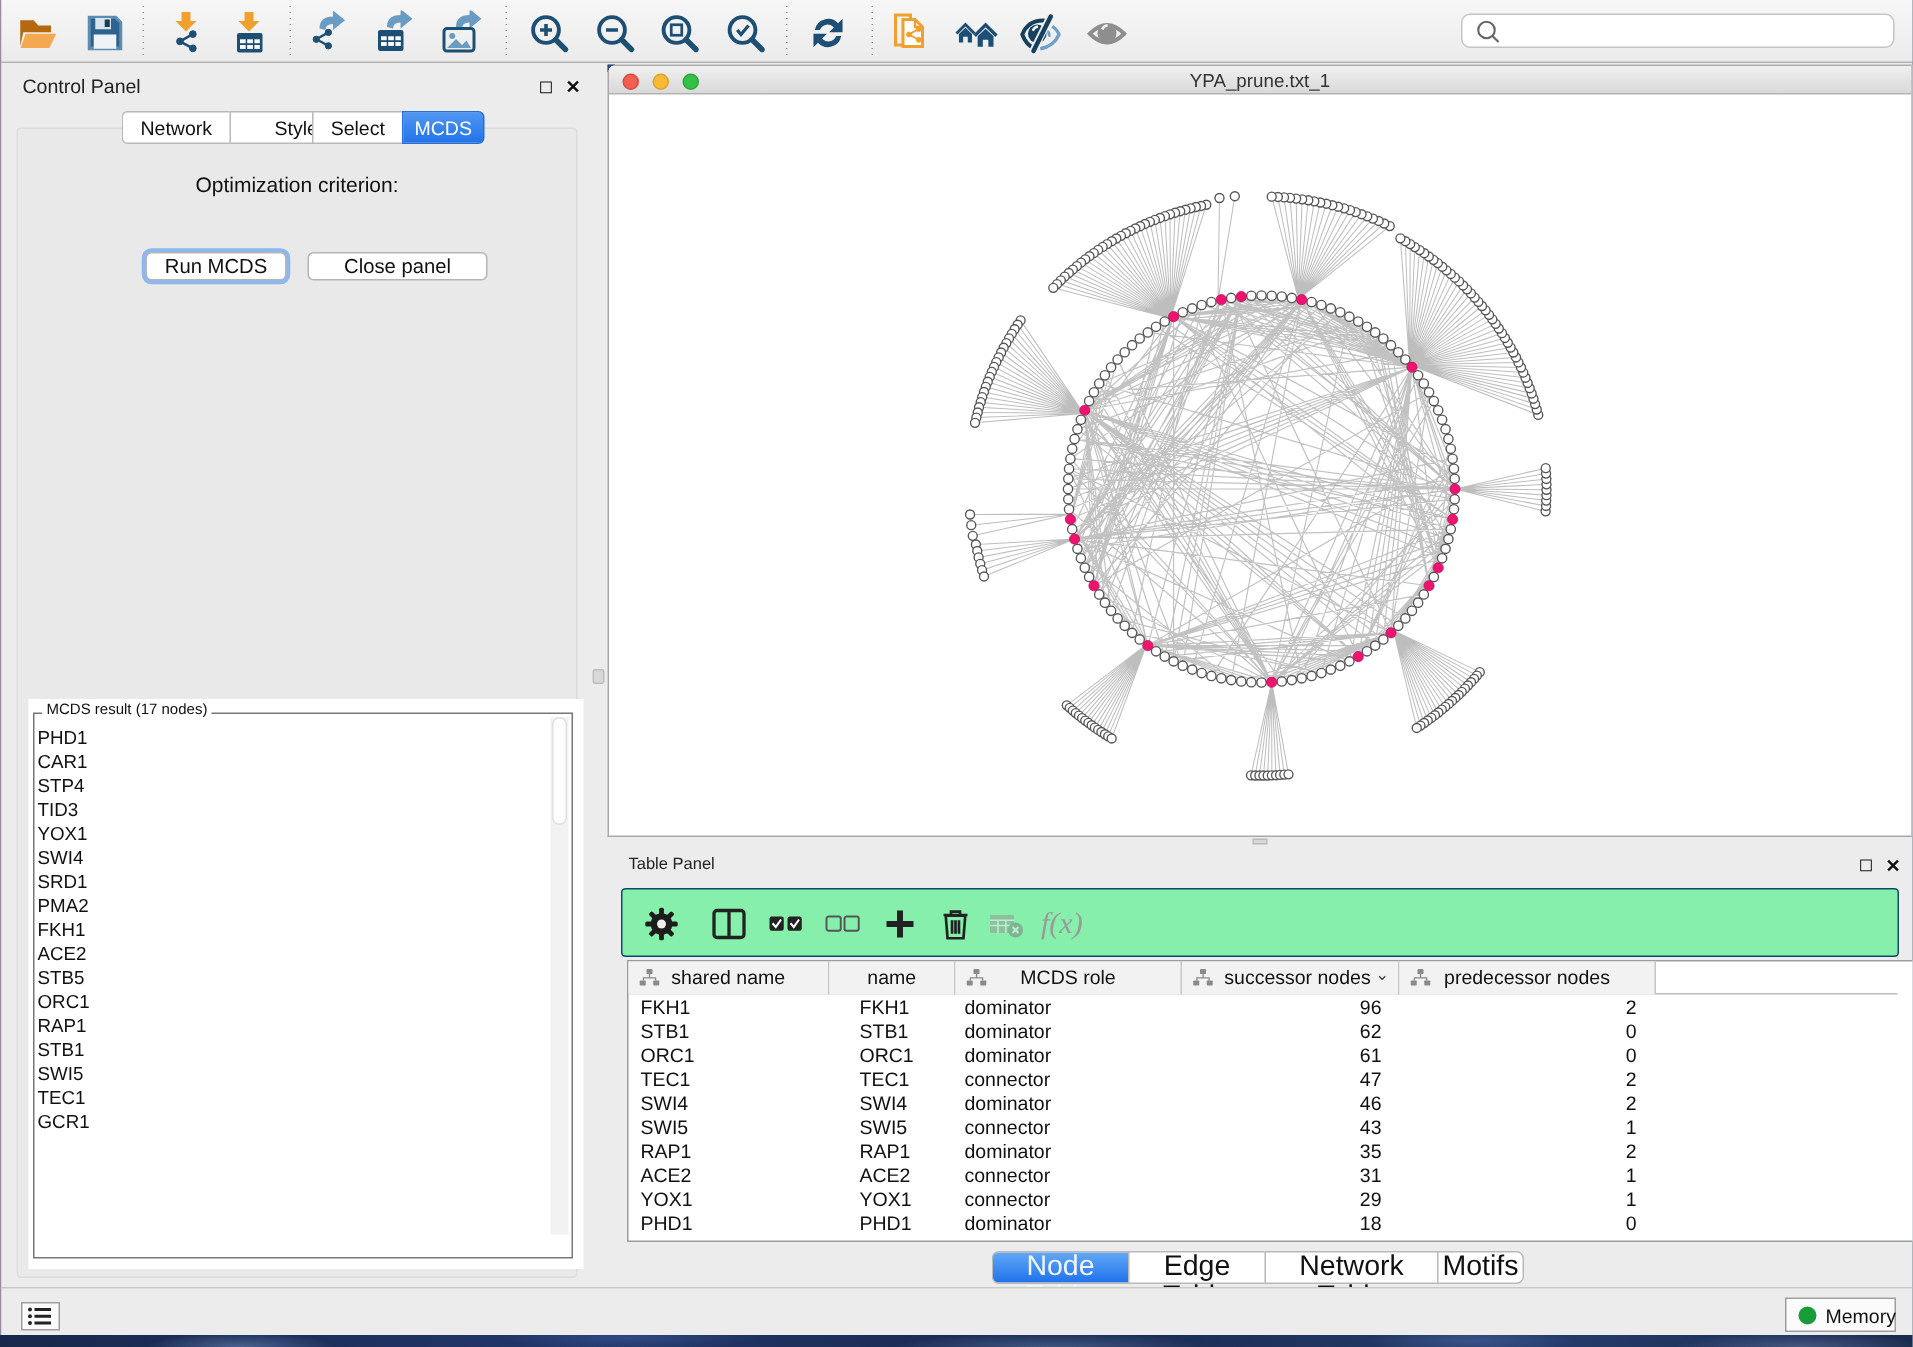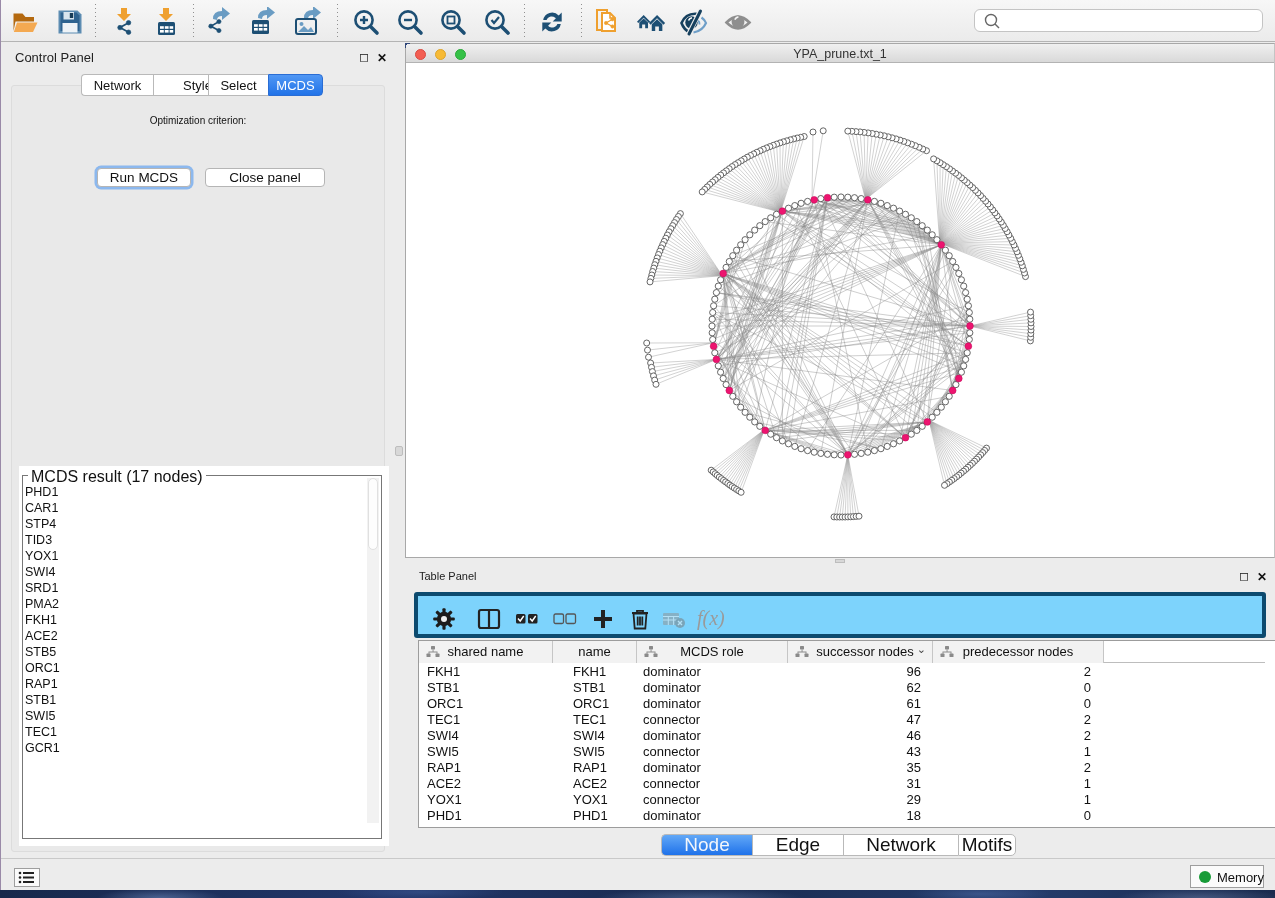--- a/index.html
+++ b/index.html
@@ -20,34 +20,34 @@
 #cp-title { position:absolute; left:14px; top:8px; font-size:13px; color:#222; }
 .winbtns { position:absolute; top:9px; font-size:12px; color:#111; }
 #cp-tabs { position:absolute; left:80px; top:32px; height:22px; display:flex; z-index:5; }
 .cptab { height:22px; line-height:21px; font-size:13px; color:#111; text-align:center;
   background:#fff; border:1px solid #b9b9b9; border-right:none; }
 .cptab.first { border-radius:4px 0 0 4px; }
 .cptab.sel { background:linear-gradient(#5097f4,#2173e8); color:#fff; border-color:#2a6dd4;
   border-radius:0 4px 4px 0; border-right:1px solid #2a6dd4; }
 #cp-inner { position:absolute; left:10px; top:43px; width:374px; height:767px; background:#e9e9e9;
   border:1px solid #dcdcdc; border-radius:3px; }
-#optlabel { position:absolute; left:0; top:29px; width:100%; text-align:center; font-size:10px; color:#111; }
+#optlabel { position:absolute; left:0; top:29px; width:100%; text-align:center; font-size:14px; color:#111; }
 #dropdown { position:absolute; left:34px; top:51px; width:311px; height:20px; background:#fff;
   border:1px solid #b5b5b5; border-radius:5px; font-size:13.5px; color:#111; line-height:18px; padding-left:11px; }
 #dd-btn { position:absolute; right:-1px; top:-1px; width:21px; height:20px; border-radius:4px;
   background:linear-gradient(#6babf7,#2371ea); border:1px solid #2a6dd4; }
 .btn { position:absolute; top:82px; height:19px; background:#fff; border:1px solid #b5b5b5;
   border-radius:4px; font-size:13.5px; color:#111; text-align:center; line-height:17px; }
 #btn-run { left:85px; width:94px; box-shadow:0 0 0 2.5px #8cb8ee; }
 #btn-close { left:193px; width:120px; }
 #listwrap { position:absolute; left:7px; top:380px; width:370px; height:380px; background:#fff; }
 #fieldset { position:absolute; left:3px; top:9px; width:360px; height:364px;
   border:1px solid #777; }
 #fieldlegend { position:absolute; left:5px; top:-8px; background:#fff; padding:0 3px;
-  font-size:16px; color:#111; }
+  font-size:10px; color:#111; }
 #mcdslist { position:absolute; left:2px; top:8px; font-size:12.5px; color:#111; line-height:16px; }
 #listscroll { position:absolute; right:2px; top:2px; width:12px; height:345px; background:#f2f2f2; }
 #listthumb { position:absolute; left:1px; top:0px; width:10px; height:72px; background:#fdfdfd; border:1px solid #e0e0e0; border-radius:5px;}
 
 #vdiv { position:absolute; left:393px; top:42px; width:12px; height:816px; background:#ececec; }
 #vgrip { position:absolute; left:2px; top:404px; width:8px; height:10px; background:#d8d8d8;
   border:1px solid #bdbdbd; border-radius:2px; }
 
 #netwin { position:absolute; left:405px; top:43px; width:870px; height:515px; background:#fff;
   border:1px solid #a8a8a8; border-right:1px solid #c4c4c4; }
@@ -56,22 +56,22 @@
 #nettitle .t { position:absolute; width:100%; text-align:center; top:3px; font-size:12.5px; color:#333; }
 .tl { position:absolute; top:4.5px; width:11px; height:11px; border-radius:50%; }
 #netcorner { position:absolute; left:405px; top:43px; width:5px; height:5px;
   background:radial-gradient(circle at 5px 5px, rgba(0,0,0,0) 4.5px, #31487a 4.5px); }
 
 #hdiv { position:absolute; left:405px; top:558px; width:870px; height:6px; background:#ececec; }
 #hgrip { position:absolute; left:430px; top:1px; width:10px; height:4px; background:#d8d8d8; border:1px solid #bdbdbd; }
 
 #tp { position:absolute; left:405px; top:564px; width:870px; height:294px; background:#ececec; }
 #tp-title { position:absolute; left:14px; top:6px; font-size:11px; color:#222; }
-#tp-toolbar { position:absolute; left:9px; top:28px; width:852px; height:46px; background:#7dd3fc;
-  border:4px solid #0c4a6e; border-radius:3px; }
+#tp-toolbar { position:absolute; left:9px; top:28px; width:852px; height:46px; background:#86efac;
+  border:1px solid #0c4a6e; border-radius:3px; }
 #tbl { position:absolute; left:13px; top:76px; width:890px; height:188px; background:#fff;
   border:1px solid #9c9c9c; }
 #tbl-head { position:absolute; left:0; top:0; width:846px; height:22px;
   border-bottom:1px solid #bdbdbd; font-size:13px; color:#111; }
 .hcell { background:#f2f2f2; }
 .hcell { position:absolute; top:0; height:22px; border-right:1px solid #c6c6c6; }
 .hlabel { position:absolute; width:100%; text-align:center; top:3px; }
 .hicon { position:absolute; left:7px; top:5px; }
 .row { position:absolute; left:0; width:846px; height:16px; font-size:13px; color:#111; }
 .c1 { position:absolute; left:8px; }

